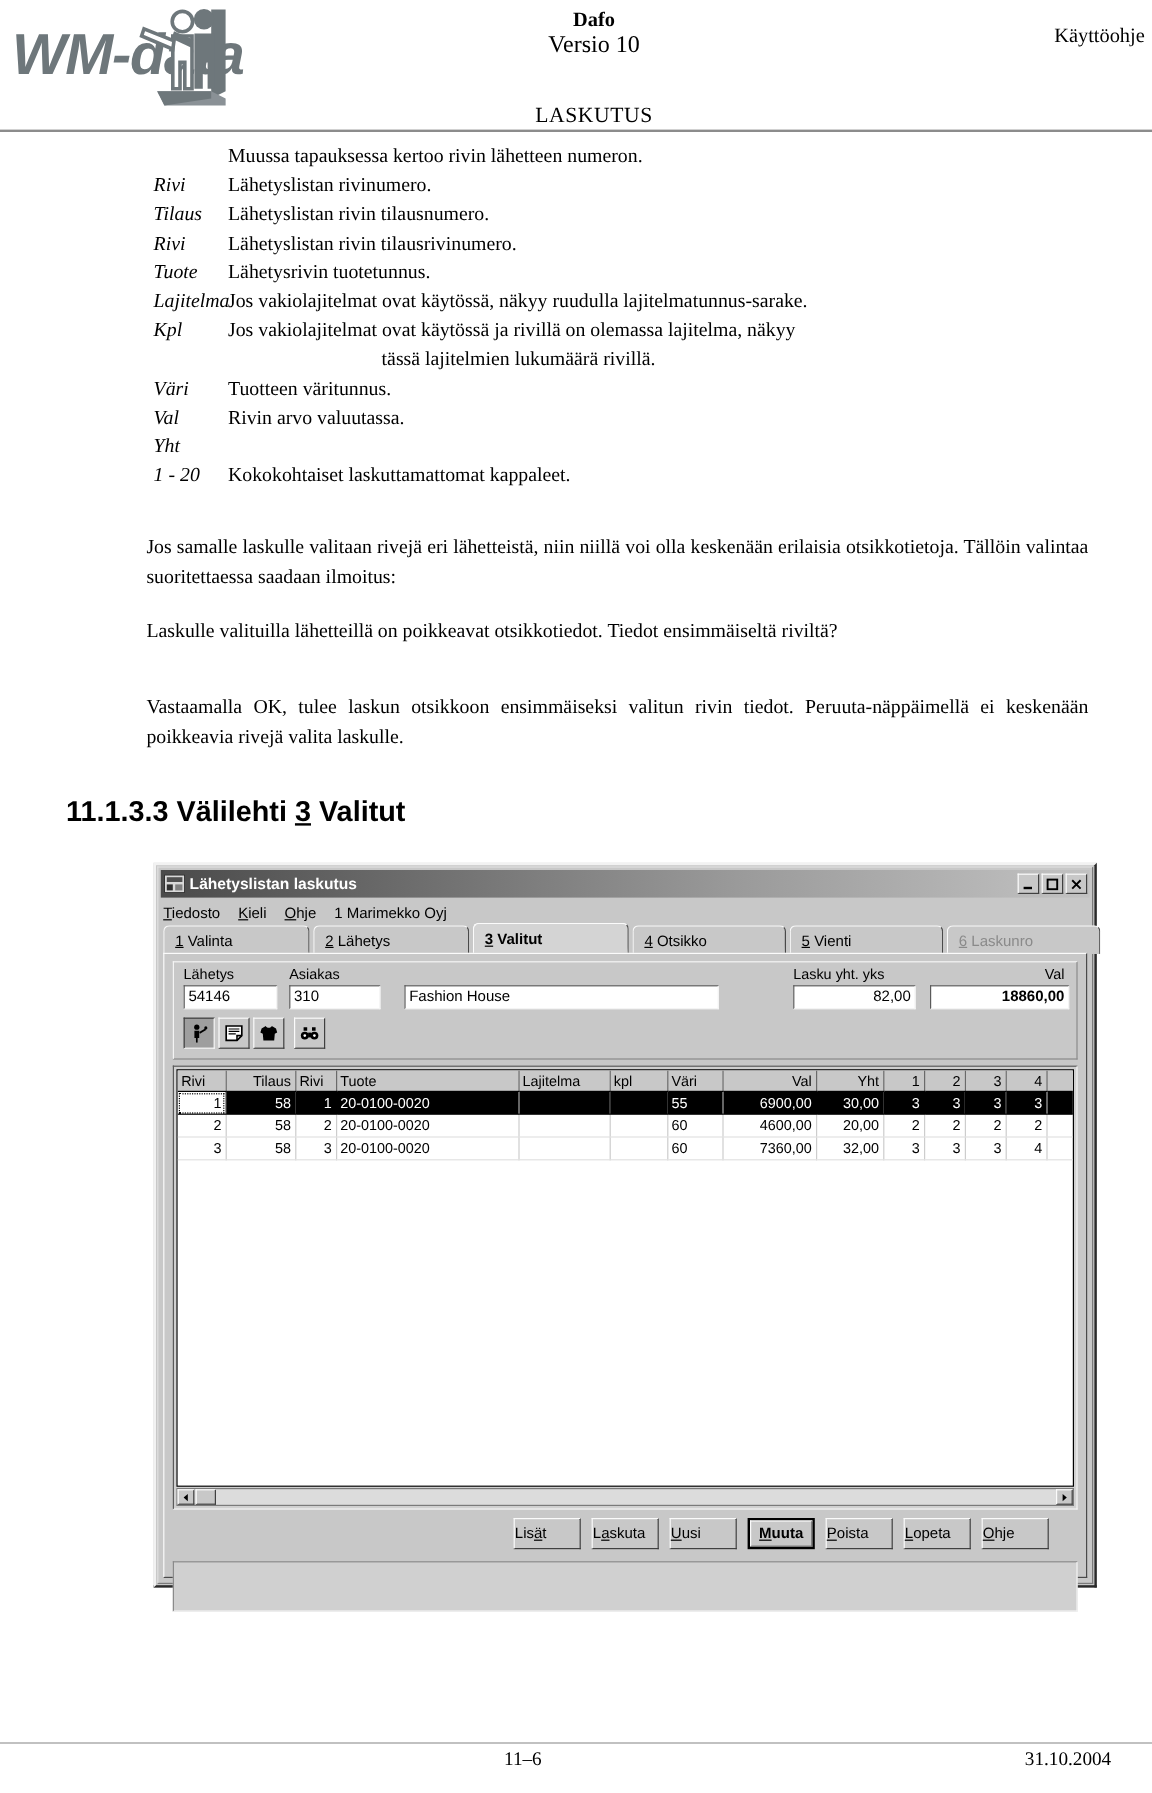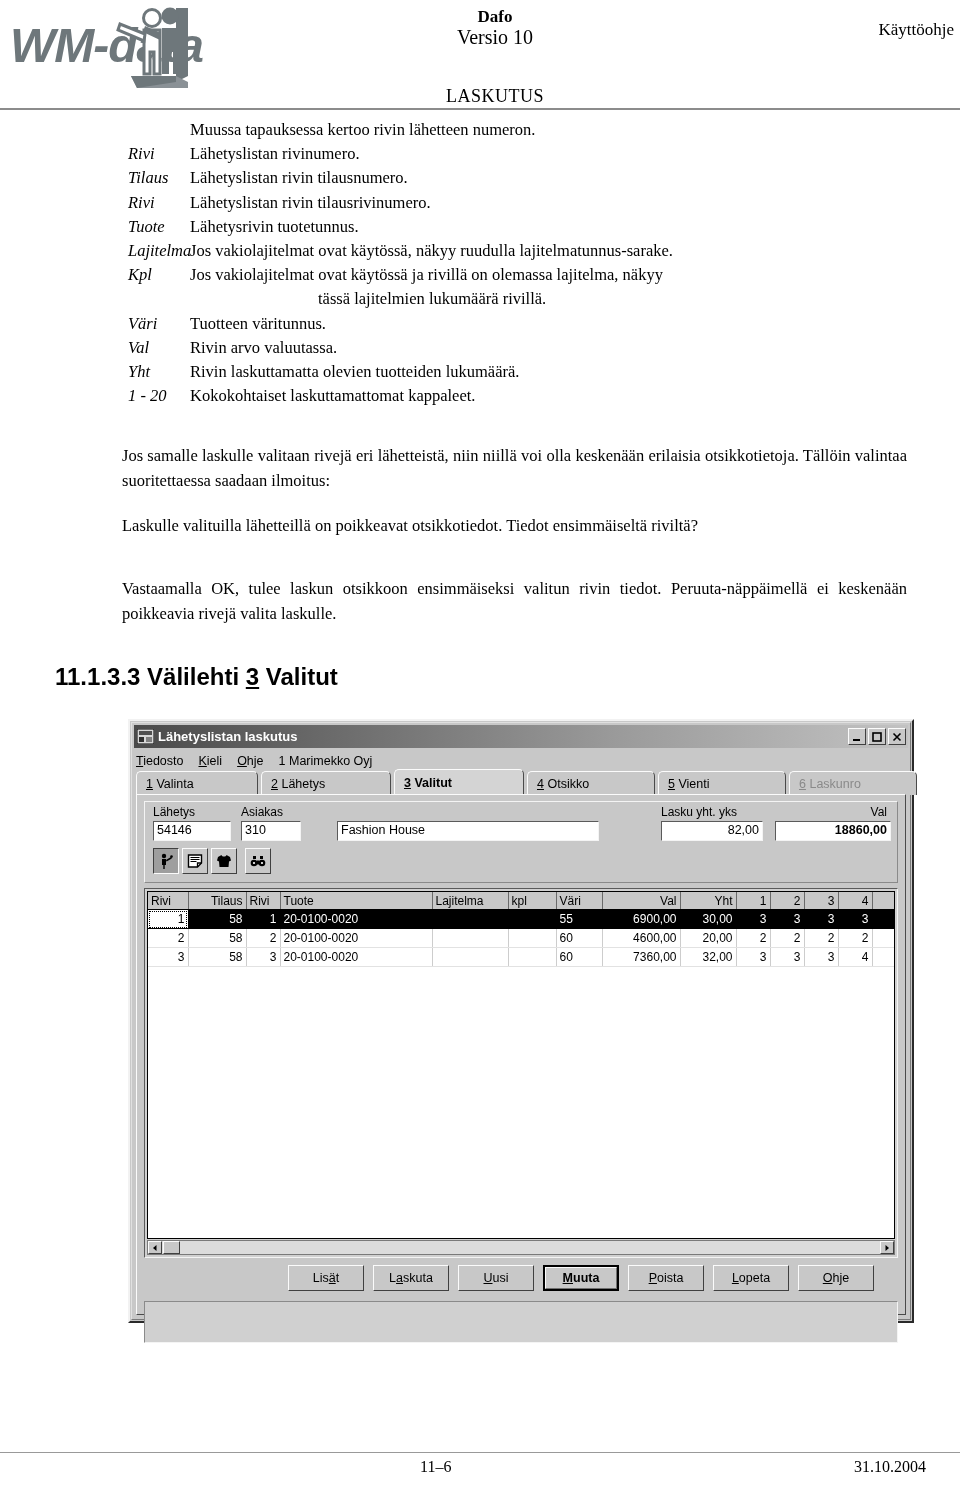--- a/index.html
+++ b/index.html
@@ -170,25 +170,25 @@
     border-top:1.5px solid #fbfbfb;border-left:1.5px solid #fbfbfb;
     border-right:1.5px solid #404040;border-bottom:1.5px solid #404040;
     box-sizing:border-box;
   }
   .hs-track{flex:1;}
 
   
   .btnrow{position:absolute;left:7px;right:7px;top:470px;height:30px;
     display:flex;justify-content:flex-end;gap:9px;padding-right:24px;box-sizing:border-box;}
   .btn{
-    width:76px;height:26px;background:#c8c8c8;font-size:12.5px;
+    width:56px;height:26px;background:#c8c8c8;font-size:12.5px;
     font-family:"Liberation Sans",sans-serif;color:#000;
     border-top:1.5px solid #fbfbfb;border-left:1.5px solid #fbfbfb;
     border-right:1.5px solid #404040;border-bottom:1.5px solid #404040;
-    box-sizing:border-box;display:flex;align-items:center;justify-content:center;
+    box-sizing:border-box;display:flex;align-items:center;
   }
   .btn u{text-decoration:underline;}
   .btn.default{border:2px solid #000;}
   .btn.default .inner{
     width:100%;height:100%;display:flex;align-items:center;justify-content:center;
     border-top:1.5px solid #fbfbfb;border-left:1.5px solid #fbfbfb;
     border-right:1.5px solid #707070;border-bottom:1.5px solid #707070;
     box-sizing:border-box;
   }
   .statusbar{
@@ -270,21 +270,20 @@
     <div class="defrow">
       <div class="defterm">Väri</div>
       <div class="defdesc">Tuotteen väritunnus.</div>
     </div>
     <div class="defrow">
       <div class="defterm">Val</div>
       <div class="defdesc">Rivin arvo valuutassa.</div>
     </div>
     <div class="defrow">
       <div class="defterm">Yht</div>
-      <div class="defdesc">Rivin laskuttamatta olevien tuotteiden lukumäärä.</div>
     </div>
     <div class="defrow">
       <div class="defterm">1 - 20</div>
       <div class="defdesc">Kokokohtaiset laskuttamattomat kappaleet.</div>
     </div>
   </div>
 
   <div class="para jst" style="top:443px;">Jos samalle laskulle valitaan rivejä eri lähetteistä, niin niillä voi olla keskenään erilaisia otsikkotietoja. Tällöin valintaa suoritettaessa saadaan ilmoitus:</div>
   <div class="para" style="top:513px;">Laskulle valituilla lähetteillä on poikkeavat otsikkotiedot. Tiedot ensimmäiseltä riviltä?</div>
   <div class="para jst" style="top:576px;">Vastaamalla OK, tulee laskun otsikkoon ensimmäiseksi valitun rivin tiedot. Peruuta-näppäimellä ei keskenään poikkeavia rivejä valita laskulle.</div>
@@ -342,21 +341,21 @@
       <div class="tab f6 disabled"><u>6</u>&nbsp;<span>Laskunro</span></div>
     </div>
 
     <div class="tabpage">
 
       <div class="grp">
         <div class="fld-lbl" style="left:8px;top:3px;">Lähetys</div>
         <div class="fld" style="left:8px;top:19px;width:78px;">54146</div>
 
         <div class="fld-lbl" style="left:96px;top:3px;">Asiakas</div>
-        <div class="fld" style="left:96px;top:19px;width:60px;">310</div>
+        <div class="fld" style="left:96px;top:19px;width:76px;">310</div>
         <div class="fld" style="left:192px;top:19px;width:262px;">Fashion House</div>
 
         <div class="fld-lbl" style="left:516px;top:3px;">Lasku yht. yks</div>
         <div class="fld num" style="left:516px;top:19px;width:102px;">82,00</div>
 
         <div class="fld-lbl" style="right:10px;top:3px;">Val</div>
         <div class="fld num" style="right:6px;top:19px;width:116px;font-weight:bold;">18860,00</div>
 
         <div class="toolbtn pressed" style="left:8px;top:46px;">
           <svg width="16" height="16" viewBox="0 0 16 16">

